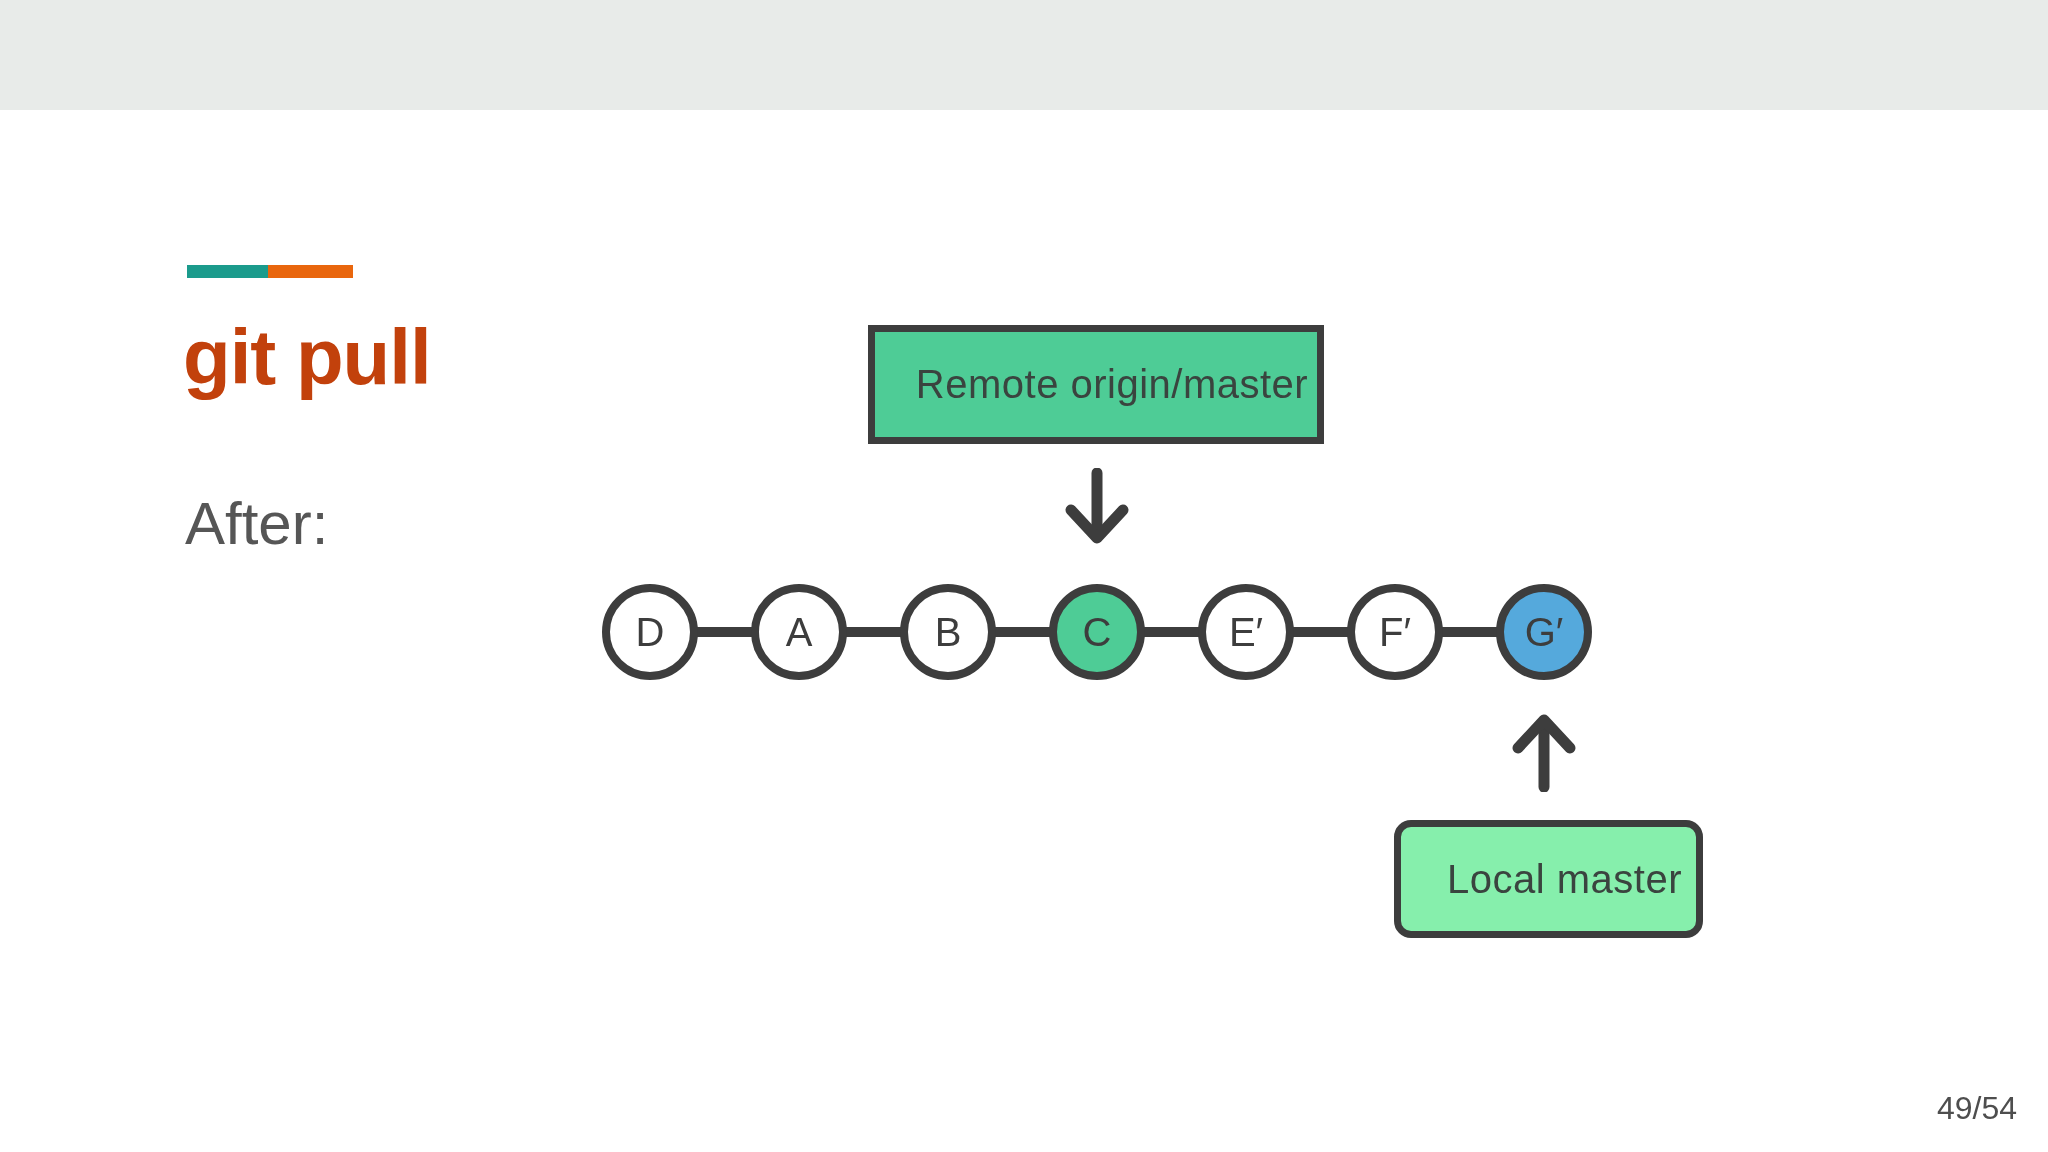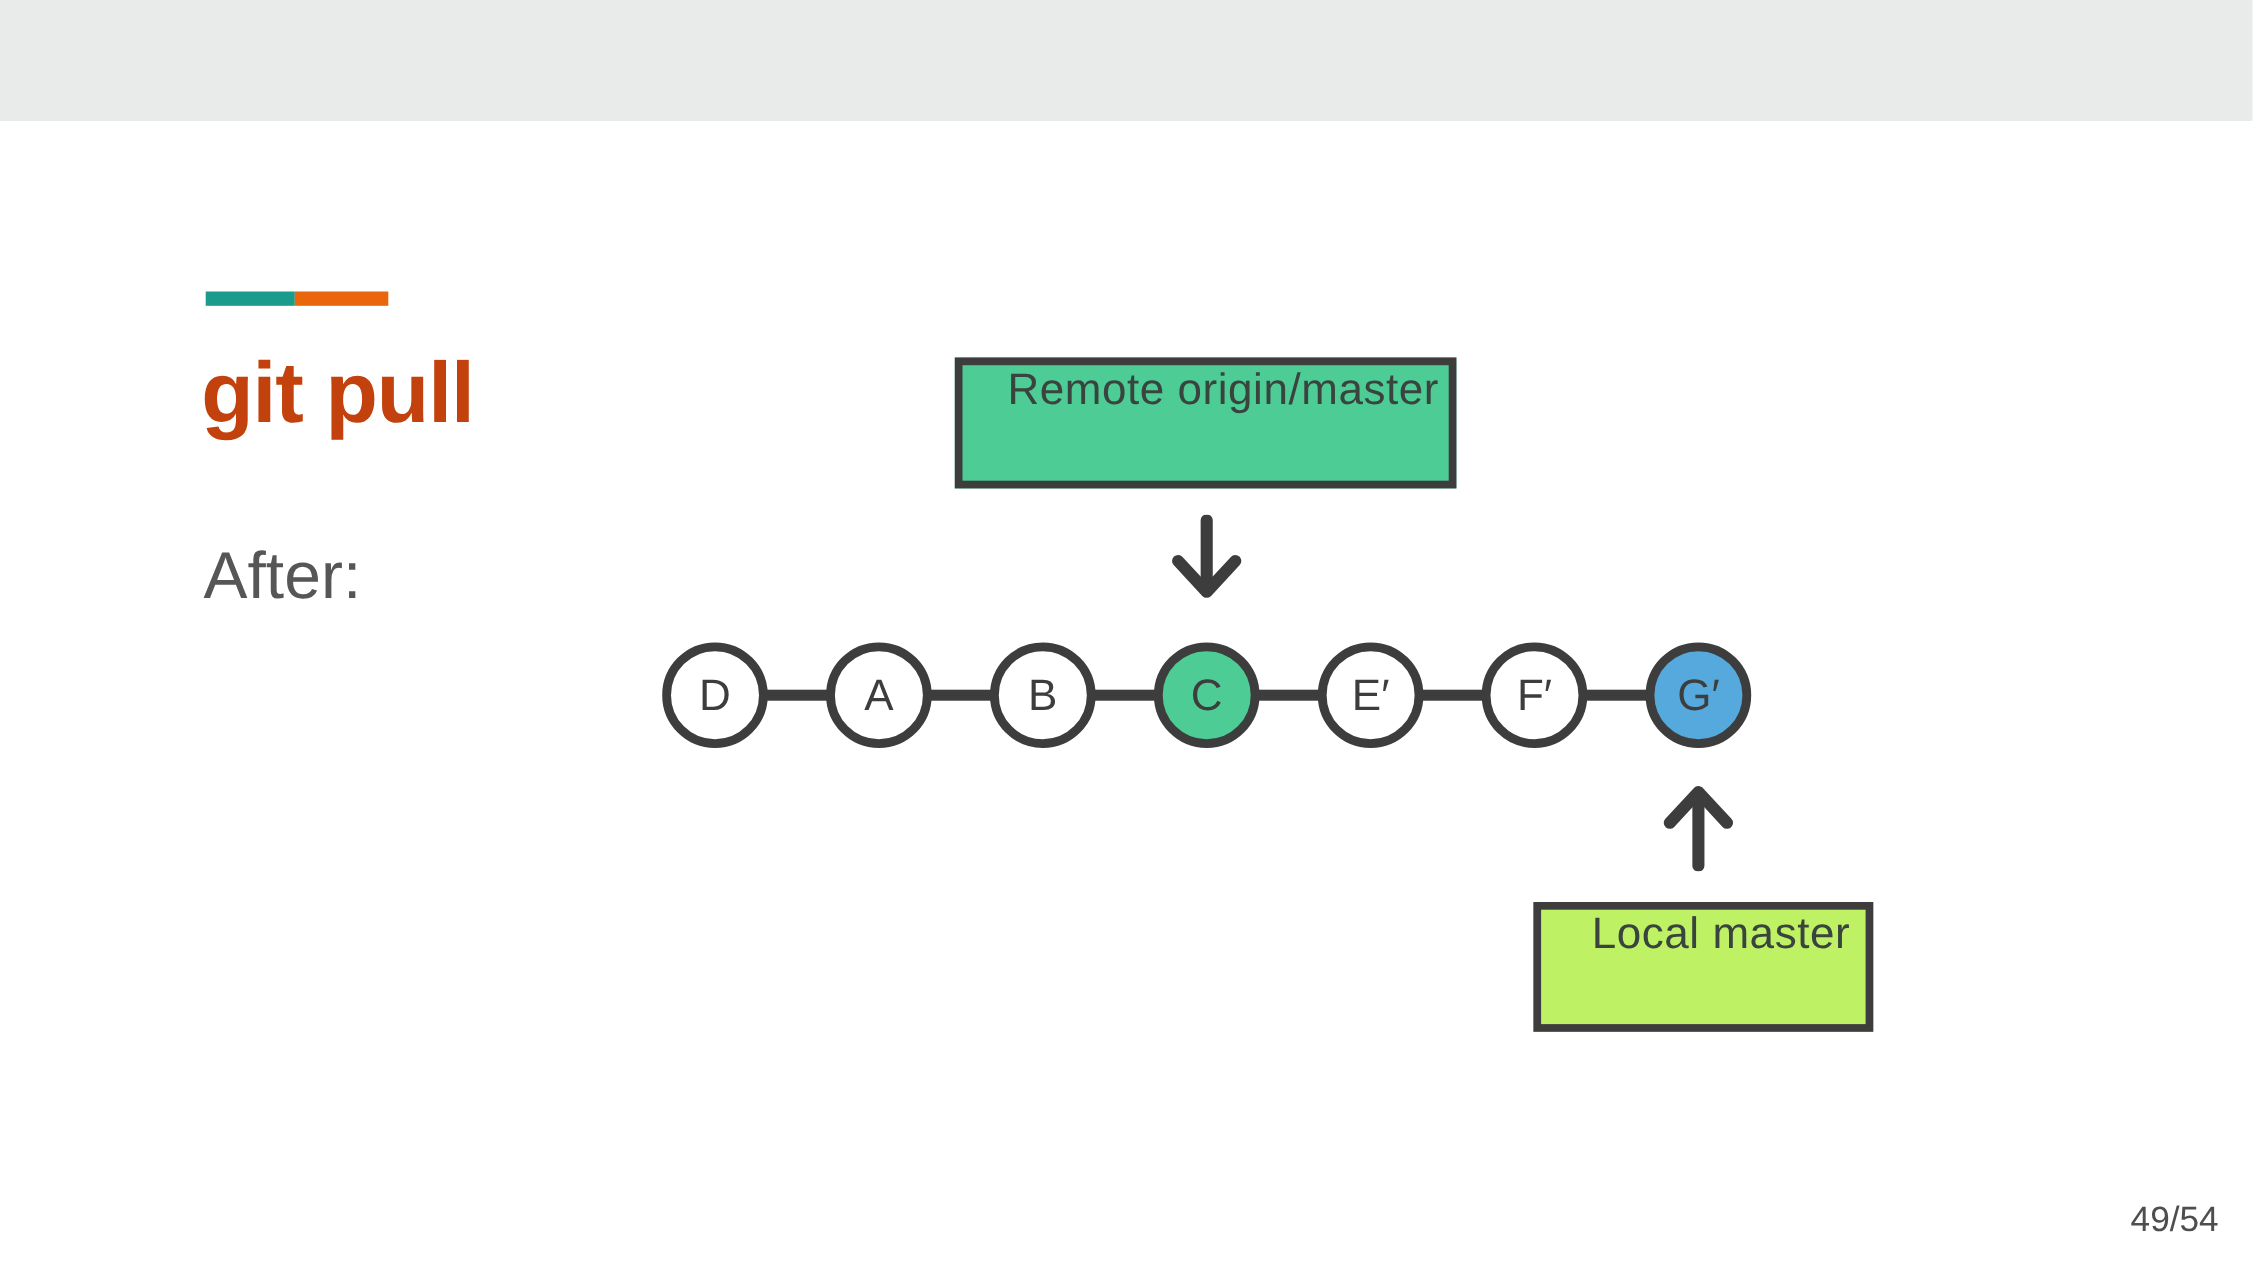--- a/index.html
+++ b/index.html
@@ -26,21 +26,21 @@
     color:#c2410c;line-height:1.0;
   }
   .subtitle{
     position:absolute;left:185px;top:494px;
     font-size:60px;font-weight:400;color:#565656;line-height:1.0;
   }
   .label-box{
     position:absolute;
     box-sizing:border-box;
     border:7px solid #3D3D3D;
-    display:flex;align-items:flex-start;justify-content:center;
+    display:flex;align-items:center;justify-content:center;
     font-size:40px;color:#3A443F;letter-spacing:0.5px;padding-left:32px;
   }
   .remote-box{left:868px;top:325px;width:456px;height:119px;}
   .local-box{left:1394px;top:820px;width:309px;height:118px;}
   .arrow{position:absolute;}
   .arrow-down{left:1057px;top:468px;}
   .arrow-up{left:1504px;top:706px;}
   .chain-line{
     position:absolute;left:650px;top:627px;width:894px;height:10px;
     background:#3D3D3D;
@@ -109,19 +109,19 @@
     <div class="node node-6" style="background: rgb(85, 169, 220);">
       <span>G′</span>
     </div>
   </div>
 
   <svg class="arrow arrow-up" width="80" height="86" viewBox="0 0 80 86">
     <path d="M40 81 L40 18" fill="none" stroke="#3D3D3D" stroke-width="11" stroke-linecap="round"></path>
     <path d="M14 42 L40 14 L66 42" fill="none" stroke="#3D3D3D" stroke-width="11" stroke-linecap="round" stroke-linejoin="round"></path>
   </svg>
 
-  <div class="label-box local-box" style="background: #bef264;">
+  <div class="label-box local-box" style="background: #86efac; border-radius: 17px;">
     <span>Local master</span>
   </div>
 
   <div class="page-num">49/54</div>
 
 </div>
 
 </body></html>

